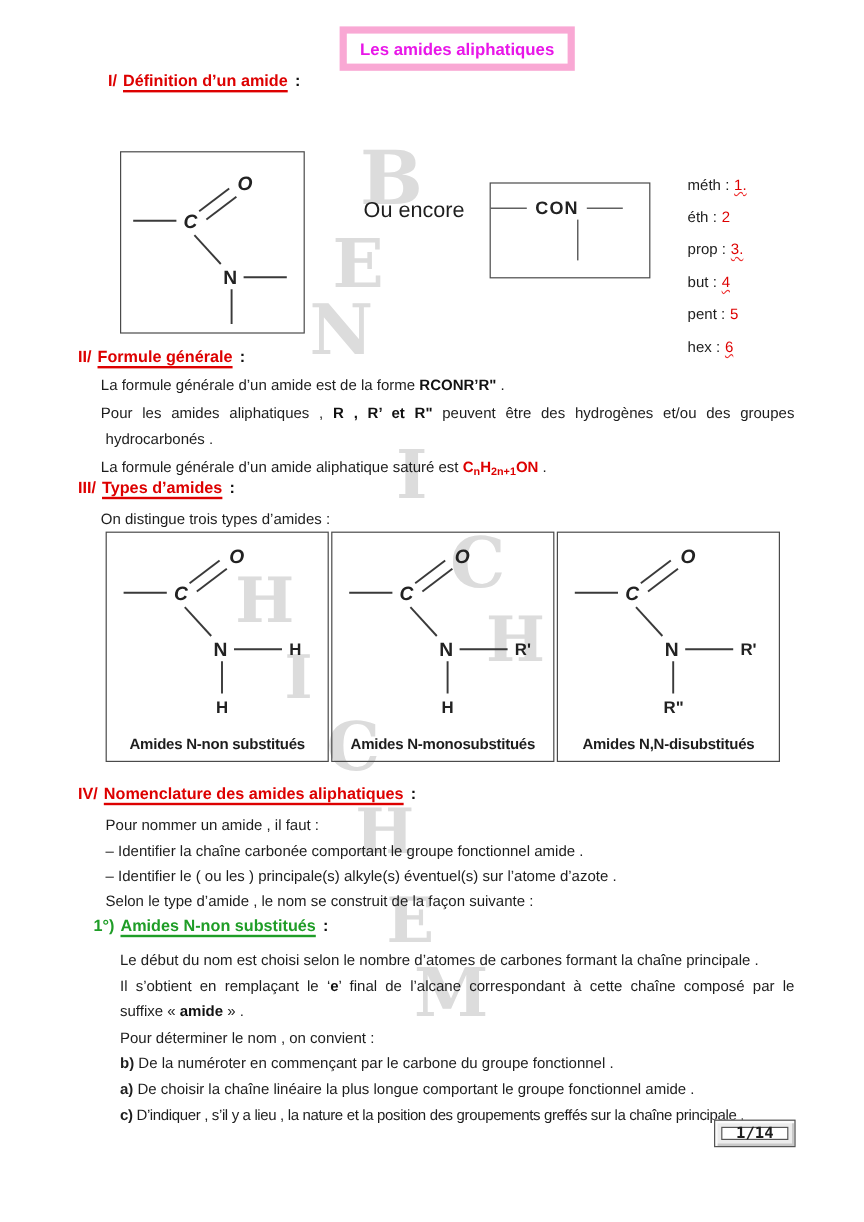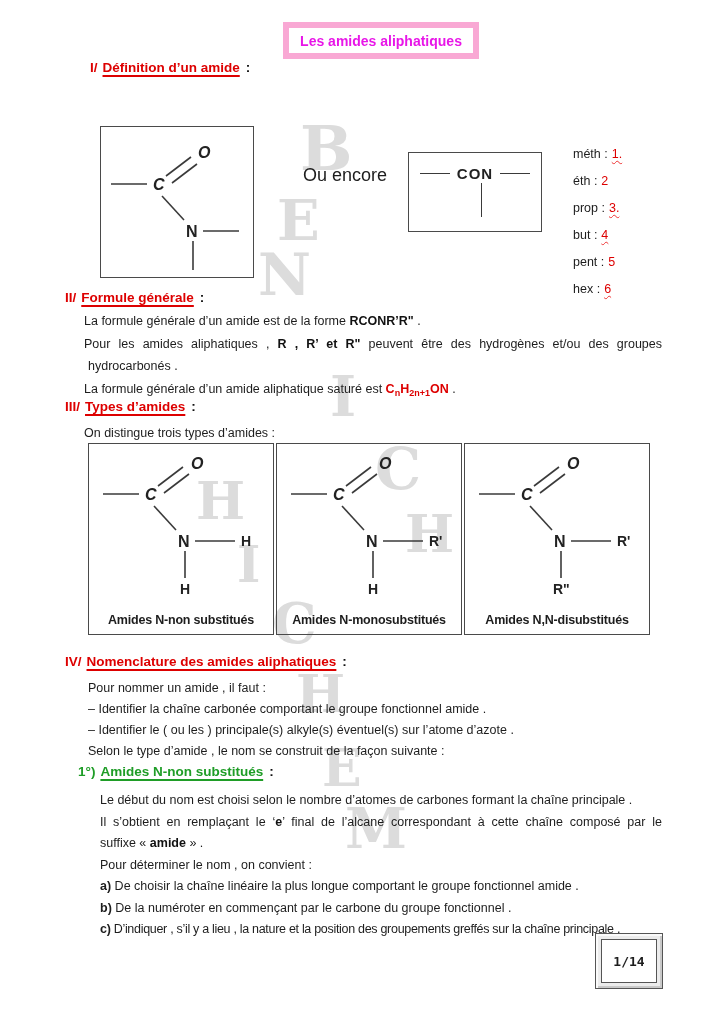--- a/index.html
+++ b/index.html
@@ -36,37 +36,37 @@
   .amide-box{width:186px;height:192px;border:1px solid #4a4a4a;box-sizing:border-box;
     display:flex;flex-direction:column;align-items:center;justify-content:space-between;}
   .amide-label{font-weight:bold;font-size:12.5px;padding-bottom:7px;white-space:nowrap;letter-spacing:-0.2px;}
   svg text{font-family:"Liberation Sans",sans-serif;}
   .atom{font-weight:bold;font-size:16px;fill:#222;}
   .atom-i{font-style:italic;}
   .atom-s{font-weight:bold;font-size:14px;fill:#222;}
   
   .con-box{position:absolute;left:408px;top:152px;width:132px;height:78px;
     border:1px solid #4a4a4a;z-index:2;}
-  .con-row{position:absolute;left:0;top:12px;width:100%;display:flex;align-items:center;justify-content:center;gap:7px;}
+  .con-row{position:absolute;left:0;top:12px;width:100%;display:flex;align-items:center;justify-content:flex-start;gap:7px;}
   .bondline{display:inline-block;width:30px;height:0;border-top:1.6px solid #3a3a3a;}
   .con-text{font-weight:bold;font-size:15px;letter-spacing:1px;color:#222;}
   .con-vert{position:absolute;left:72px;top:30px;width:0;height:34px;border-left:1.6px solid #3a3a3a;}
   .ou-encore{position:absolute;left:303px;top:165px;font-size:18px;z-index:2;}
   
   .prefix-list{position:absolute;left:573px;top:140px;z-index:2;font-size:12.5px;font-weight:normal;}
   .prefix-row{height:27px;display:flex;align-items:center;}
   .prefix-val{color:#dd0000;margin-left:4px;}
   .prefix-row:nth-child(1) .prefix-val,
   .prefix-row:nth-child(3) .prefix-val,
   .prefix-row:nth-child(4) .prefix-val,
   .prefix-row:nth-child(6) .prefix-val{text-decoration:underline;text-decoration-style:wavy;text-decoration-color:#e33;text-decoration-thickness:1px;text-underline-offset:2px;}
   
   .item-prefix{font-weight:bold;}
   
-  .pagenum-outer{position:absolute;left:595px;top:933px;width:68px;height:56px;
+  .pagenum-outer{position:absolute;left:595px;top:933px;width:68px;height:23px;
     border:1px solid #555;background:#ececec;box-sizing:border-box;z-index:2;
     box-shadow:inset 2px 2px 0 #fafafa, inset -2px -2px 0 #c9c9c9;}
   .pagenum-inner{position:absolute;left:5px;top:5px;right:5px;bottom:5px;border:1px solid #555;
     background:#fff;display:flex;align-items:center;justify-content:center;
     font-weight:bold;font-size:13px;font-family:"DejaVu Sans Mono",monospace;}
 </style>
 </head>
 <body>
 
 <div class="page">
@@ -221,22 +221,22 @@
 
   <div class="heading green" style="left:78px;top:764px;">
     <span class="num">1°)</span><span class="ut">Amides N-non substitués</span><span class="colon">:</span>
   </div>
 
   <div class="body-block" style="left:100px;top:790px;width:562px;">
     <div class="bl" style="line-height:21.5px;">Le début du nom est choisi selon le nombre d’atomes de carbones formant la chaîne principale .</div>
     <div class="bl just" style="line-height:21.5px;"><span>Il s’obtient en remplaçant le ‘</span><b class="seg">e</b><span>’ final de l’alcane correspondant à cette chaîne composé par le</span></div>
     <div class="bl" style="line-height:21.5px;"><span>suffixe « </span><b class="seg">amide</b><span> » .</span></div>
     <div class="bl" style="line-height:21.5px;">Pour déterminer le nom , on convient :</div>
+    <div class="bl" style="line-height:21.5px;"><span class="item-prefix">b)</span><span> De la numéroter en commençant par le carbone du groupe fonctionnel .</span></div>
     <div class="bl" style="line-height:21.5px;"><span class="item-prefix">a)</span><span> De choisir la chaîne linéaire la plus longue comportant le groupe fonctionnel amide .</span></div>
-    <div class="bl" style="line-height:21.5px;"><span class="item-prefix">b)</span><span> De la numéroter en commençant par le carbone du groupe fonctionnel .</span></div>
     <div class="bl tight" style="line-height:21.5px;"><span class="item-prefix">c)</span><span> D’indiquer , s’il y a lieu , la nature et la position des groupements greffés sur la chaîne principale .</span></div>
   </div>
 
   <div class="pagenum-outer">
     <div class="pagenum-inner">1/14</div>
   </div>
 
 </div>
 
 </body></html>

